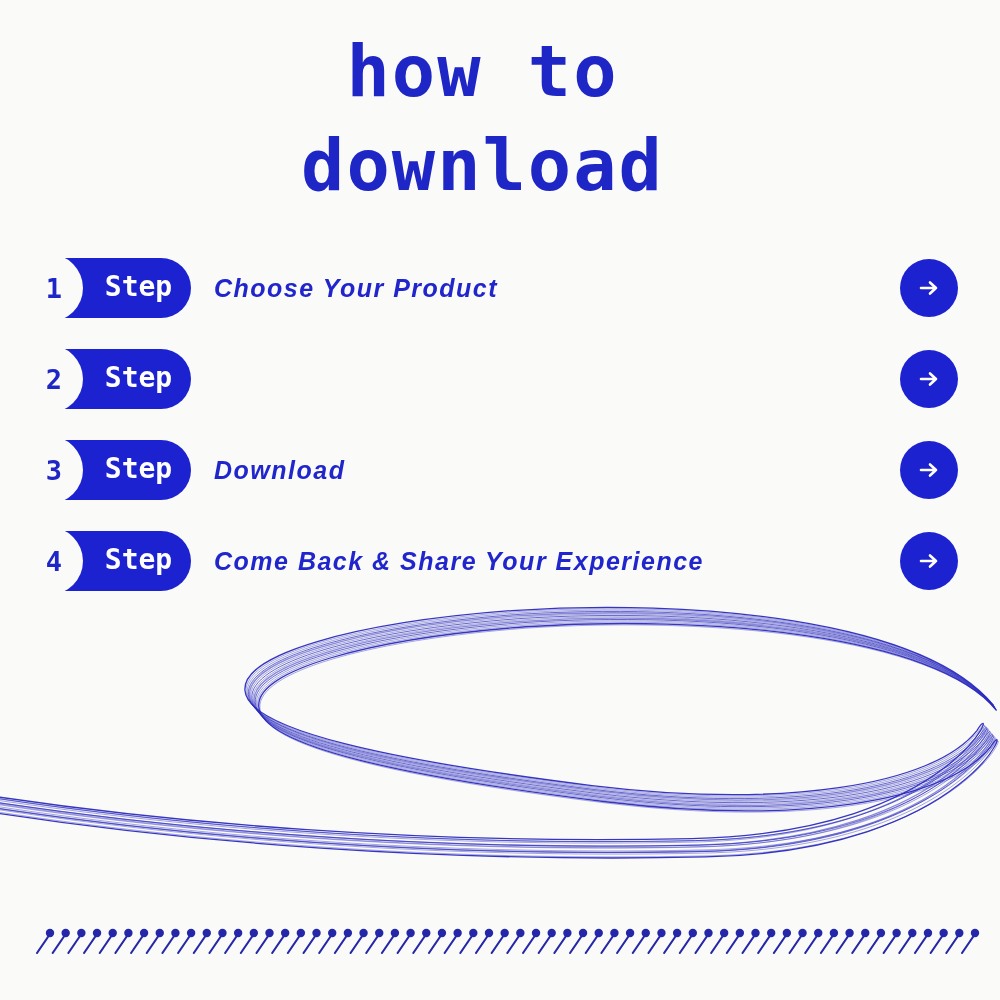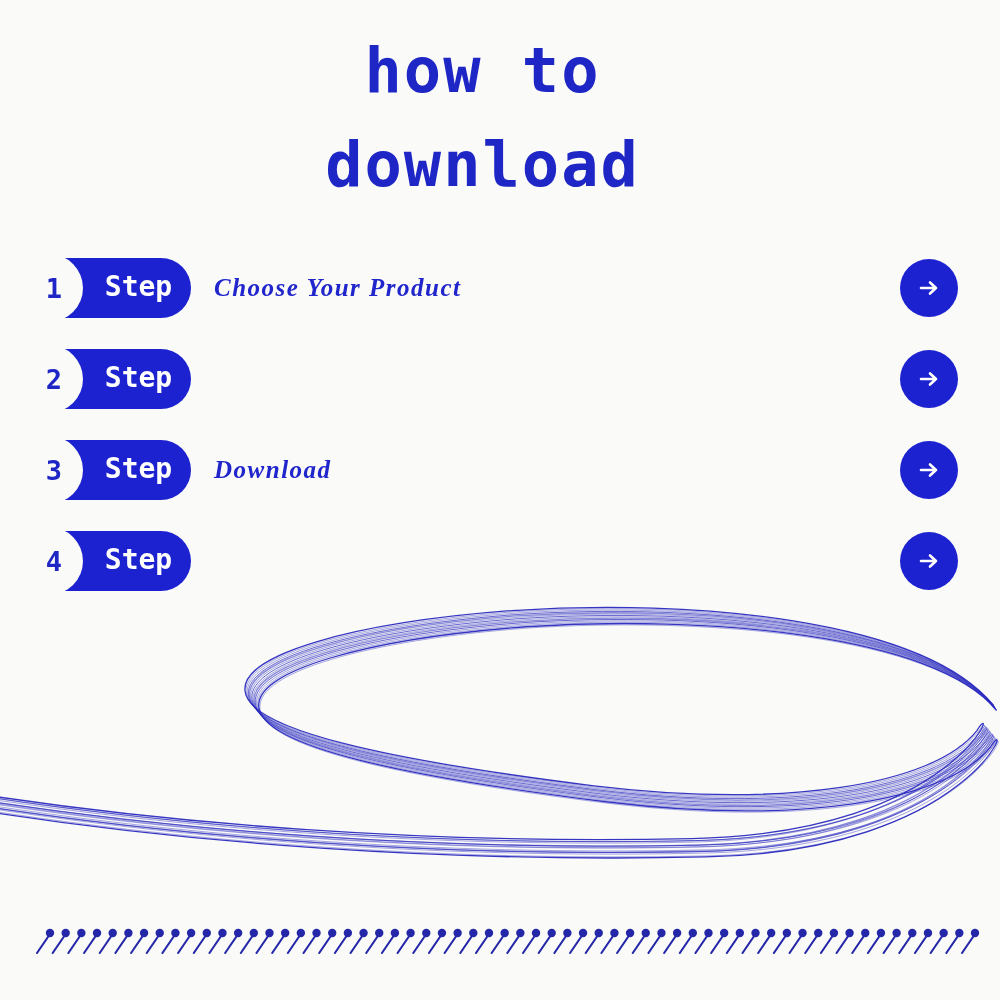--- a/index.html
+++ b/index.html
@@ -27,21 +27,21 @@
   
   .heading {
     position: absolute;
     top: 24px;
     left: 0;
     width: 965px;
     text-align: center;
     color: #1f26c6;
     font-family: "DejaVu Sans Mono", monospace;
     font-weight: bold;
-    font-size: 62px;
+    font-size: 72px;
     line-height: 94px;
     letter-spacing: 2px;
     user-select: none;
   }
   .heading .line1 { display: block; }
   .heading .line2 { display: block; }
 
   
   .steps {
     position: absolute;
@@ -107,21 +107,21 @@
     user-select: none;
   }
   .step-label {
     position: absolute;
     left: 214px;
     top: 8px;
     height: 60px;
     display: flex;
     align-items: center;
     color: #2026cc;
-    font-family: Liberation Serif, serif;
+    font-family: Liberation Sans, sans-serif;
     font-weight: bold;
     font-style: italic;
     font-size: 25px;
     letter-spacing: 1.5px;
     white-space: nowrap;
     user-select: none;
     text-align: right;
   }
 
   
@@ -217,20 +217,21 @@
         </span>
       </div>
     </div>
 
     <div class="step-row">
       <div class="pill">
         <div class="pill-notch"></div>
       </div>
       <div class="step-num">4</div>
       <div class="step-word">Step</div>
+      <div class="step-label">Come Back &amp; Share Your Experience</div>
       <div class="arrow-btn">
         <span>
           <svg width="30" height="30" viewBox="0 0 30 30">
             <path d="M7 15 H22 M16 9.5 L22 15 L16 20.5" fill="none" stroke="#ffffff" stroke-width="2.6" stroke-linecap="round" stroke-linejoin="round"></path>
           </svg>
         </span>
       </div>
     </div>
 
   </div>

